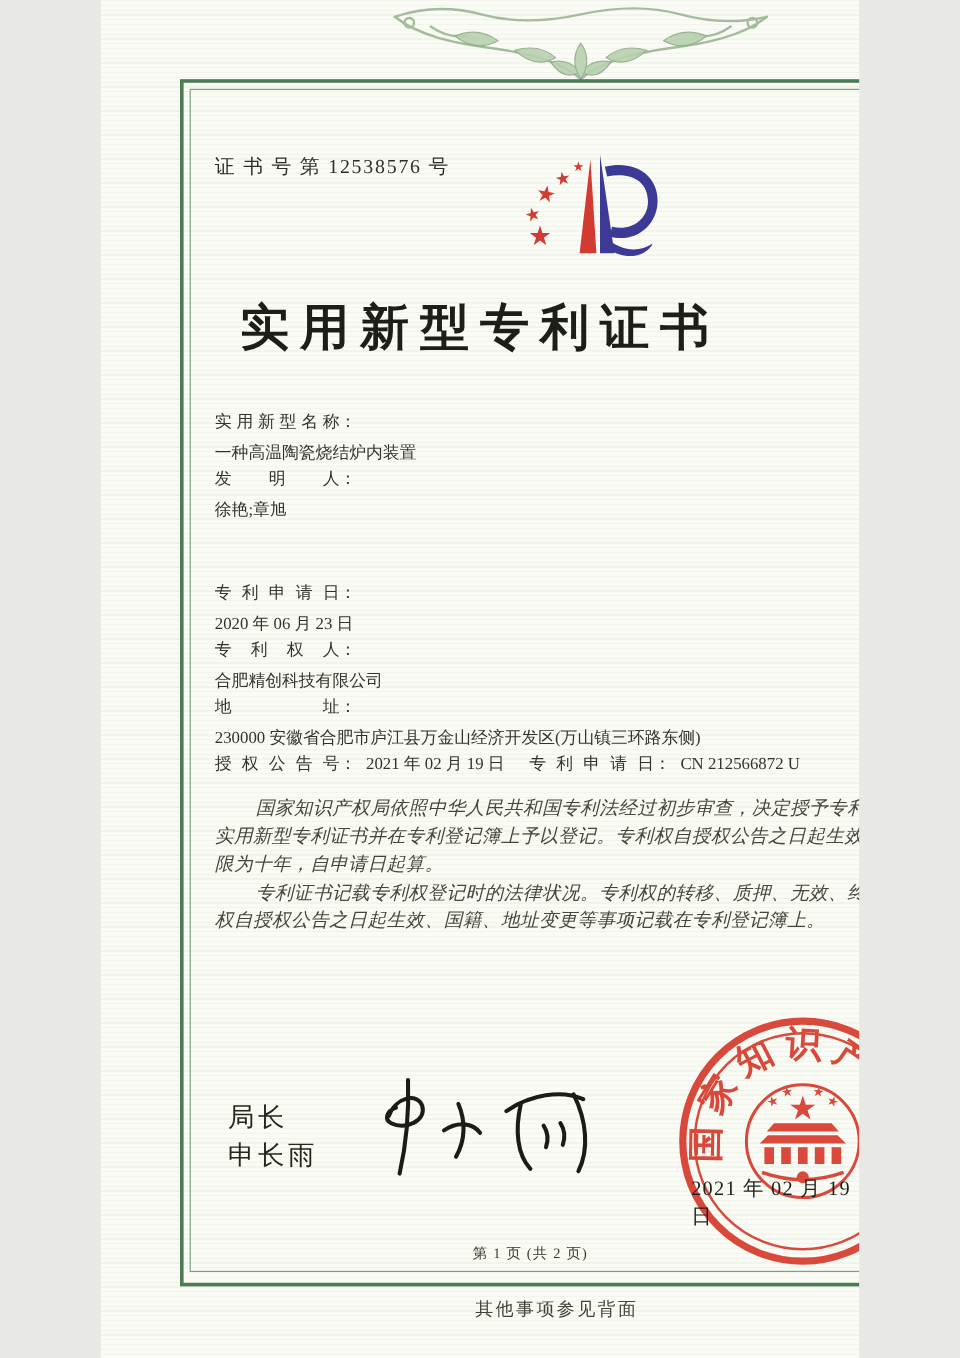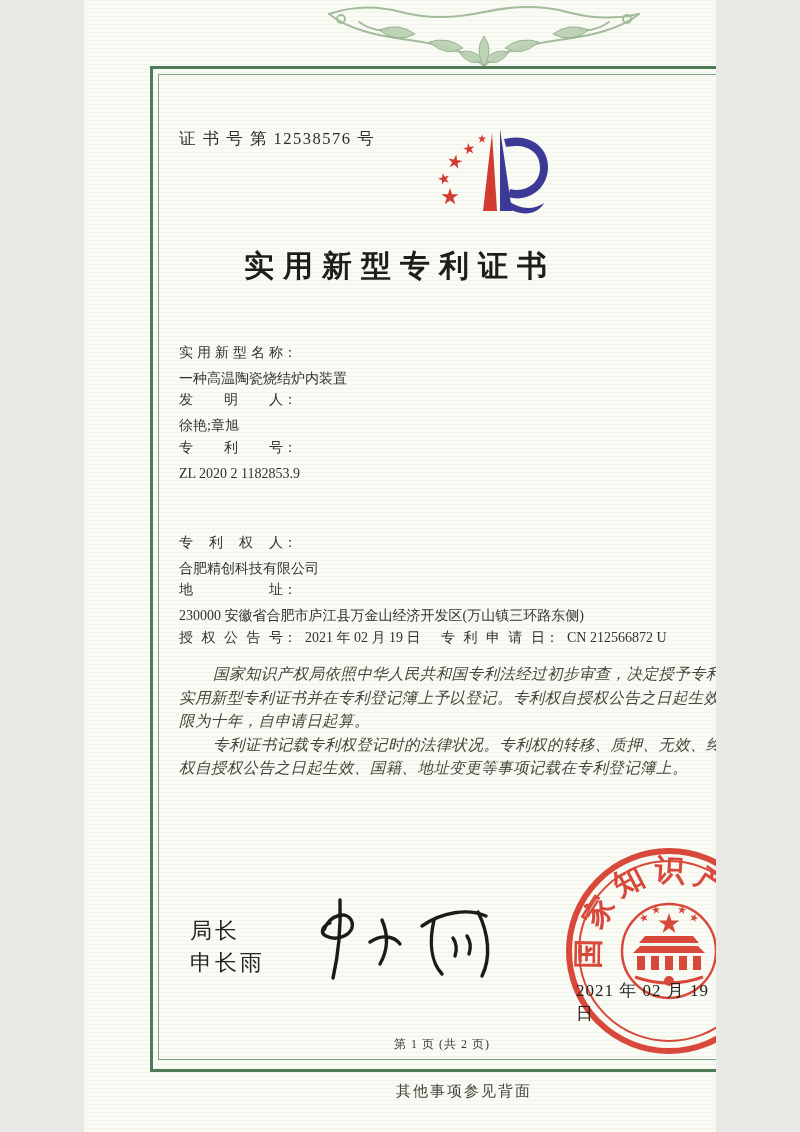--- a/index.html
+++ b/index.html
@@ -9,21 +9,21 @@
       repeating-linear-gradient(180deg, rgba(176,202,168,0.14) 0px, rgba(176,202,168,0.14) 1px, transparent 1px, transparent 4px),
       #fbfbf5;
     font-family:"Liberation Serif","DejaVu Serif",serif;
     color:#33332d;overflow:hidden;
   }
   .abs{position:absolute;}
   
   .frame-outer{left:66px;top:66px;width:662px;height:1000px;border:3px solid #4c7b55;}
   .frame-inner{left:74px;top:74px;width:646px;height:984px;border:1px solid #7aa37f;}
   .cert-no{left:95px;top:128px;font-size:16.5px;letter-spacing:1.5px;color:#2e2e28;}
-  .title{left:0;top:246px;width:100%;text-align:center;font-size:30px;font-weight:600;letter-spacing:9px;color:#1d1d1a;}
+  .title{left:0;top:246px;width:100%;text-align:center;font-size:41px;font-weight:600;letter-spacing:9px;color:#1d1d1a;}
   .row{left:95px;font-size:14px;line-height:26px;color:#33332d;}
   .flabel{display:inline-block;width:104px;text-align:justify;text-align-last:justify;vertical-align:top;}
   .fcolon{display:inline-block;margin-right:8px;vertical-align:top;}
   .fvalue{display:inline-block;width:482px;vertical-align:top;}
   .g2{position:absolute;left:262px;top:0;white-space:nowrap;}
   .g2 .fvalue{width:auto;}
   .body-text{left:95px;top:662px;width:622px;font-size:15.5px;line-height:23.5px;color:#45453b;letter-spacing:0.4px;}
   .body-text p{margin:0;text-indent:2.2em;font-style:italic;}
   .signer{left:106px;font-size:22px;letter-spacing:3px;color:#26261f;font-family:Liberation Mono, monospace;}
   .seal-date{left:492px;top:979px;font-size:17px;letter-spacing:1px;color:#1f1f1c;z-index:6;}
@@ -362,22 +362,22 @@
   </div>
 
   <div class="abs title">实用新型专利证书</div>
 
   <div class="abs row" style="top:340px">
     <span class="flabel">实用新型名称</span><span class="fcolon">：</span><span class="fvalue">一种高温陶瓷烧结炉内装置</span>
   </div>
   <div class="abs row" style="top:387px">
     <span class="flabel">发明人</span><span class="fcolon">：</span><span class="fvalue">徐艳;章旭</span>
   </div>
-  <div class="abs row" style="top:435px">
-    <span class="flabel">专利号</span><span class="fcolon">：</span><span class="fvalue">ZL 2020 2 1182853.9</span>
+  <div class="abs row" style="top:482px">
+    <span class="flabel">专利申请日</span><span class="fcolon">：</span><span class="fvalue">2020 年 06 月 23 日</span>
   </div>
   <div class="abs row" style="top:530px">
     <span class="flabel">专利权人</span><span class="fcolon">：</span><span class="fvalue">合肥精创科技有限公司</span>
   </div>
   <div class="abs row" style="top:577px">
     <span class="flabel">地址</span><span class="fcolon">：</span><span class="fvalue">230000 安徽省合肥市庐江县万金山经济开发区(万山镇三环路东侧)</span>
   </div>
 
   <div class="abs row" style="top:625px;width:622px">
     <span class="flabel">授权公告号</span><span class="fcolon">：</span><span>2021 年 02 月 19 日</span>

